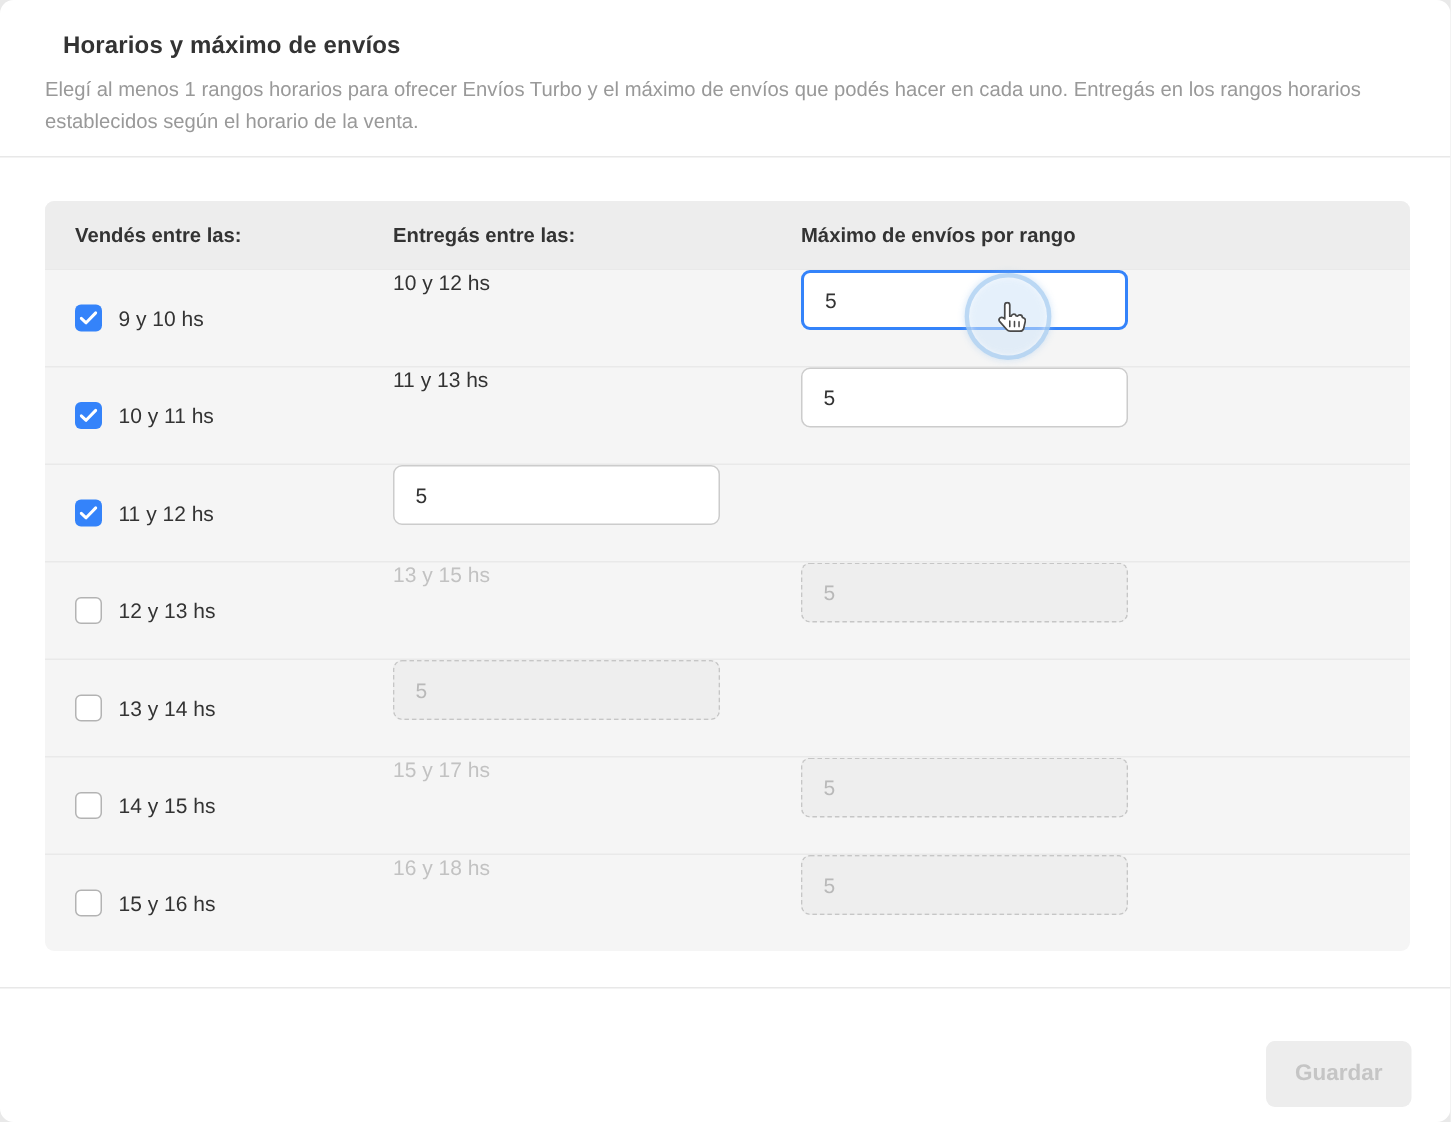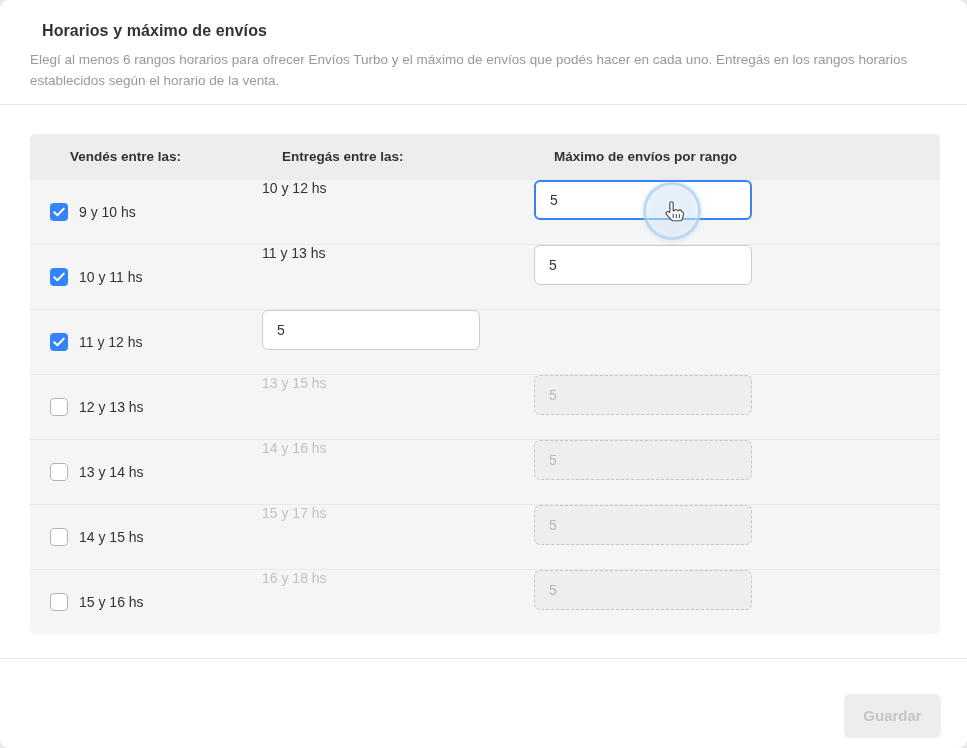--- a/index.html
+++ b/index.html
@@ -33,21 +33,21 @@
     margin:29px 27px 0 30px;
     width:910px;
     border-radius:6px;
     overflow:hidden;
     background:#f5f5f5;
     box-sizing:border-box;
   }
   .thead{
     display:flex;align-items:center;
     height:45px;background:#ededed;
-    font-size:13.5px;font-weight:700;color:#333;padding-left:20px;
+    font-size:13.5px;font-weight:700;color:#333;
   }
   .row{
     display:flex;
     height:64px;
     border-top:1px solid #e9e9e9;
     font-size:14px;color:#333;
   }
   .row:first-of-type{border-top:none;}
   .col1{width:232px;padding-left:20px;box-sizing:border-box;display:flex;align-items:center;gap:11px;}
   .col2{width:272px;}
@@ -109,21 +109,21 @@
     pointer-events:none;z-index:6;
   }
 </style>
 </head>
 <body>
 
 <div class="window">
 
   <div class="hdr">
     <h1>Horarios y máximo de envíos</h1>
-    <p>Elegí al menos 6 rangos horarios para ofrecer Envíos Turbo y el máximo de envíos que podés hacer en cada uno. Entregás en los rangos horarios establecidos según el horario de la venta.</p>
+    <p>Elegí al menos 1 rangos horarios para ofrecer Envíos Turbo y el máximo de envíos que podés hacer en cada uno. Entregás en los rangos horarios establecidos según el horario de la venta.</p>
   </div>
   <div class="hdr-divider"></div>
 
   <div class="table">
     <div class="thead">
       <div class="col1">Vendés entre las:</div>
       <div class="col2">Entregás entre las:</div>
       <div class="col3">Máximo de envíos por rango</div>
     </div>
 
@@ -172,21 +172,20 @@
       </div>
       <div class="col2 muted">13 y 15 hs</div>
       <div class="col3"><input class="max-input" disabled="" value="5" style=""></div>
     </div>
 
     <div class="row">
       <div class="col1">
         <span class="checkbox unchecked"></span>
         <span>13 y 14 hs</span>
       </div>
-      <div class="col2 muted">14 y 16 hs</div>
       <div class="col3"><input class="max-input" disabled="" value="5" style=""></div>
     </div>
 
     <div class="row">
       <div class="col1">
         <span class="checkbox unchecked"></span>
         <span>14 y 15 hs</span>
       </div>
       <div class="col2 muted">15 y 17 hs</div>
       <div class="col3"><input class="max-input" disabled="" value="5" style=""></div>

